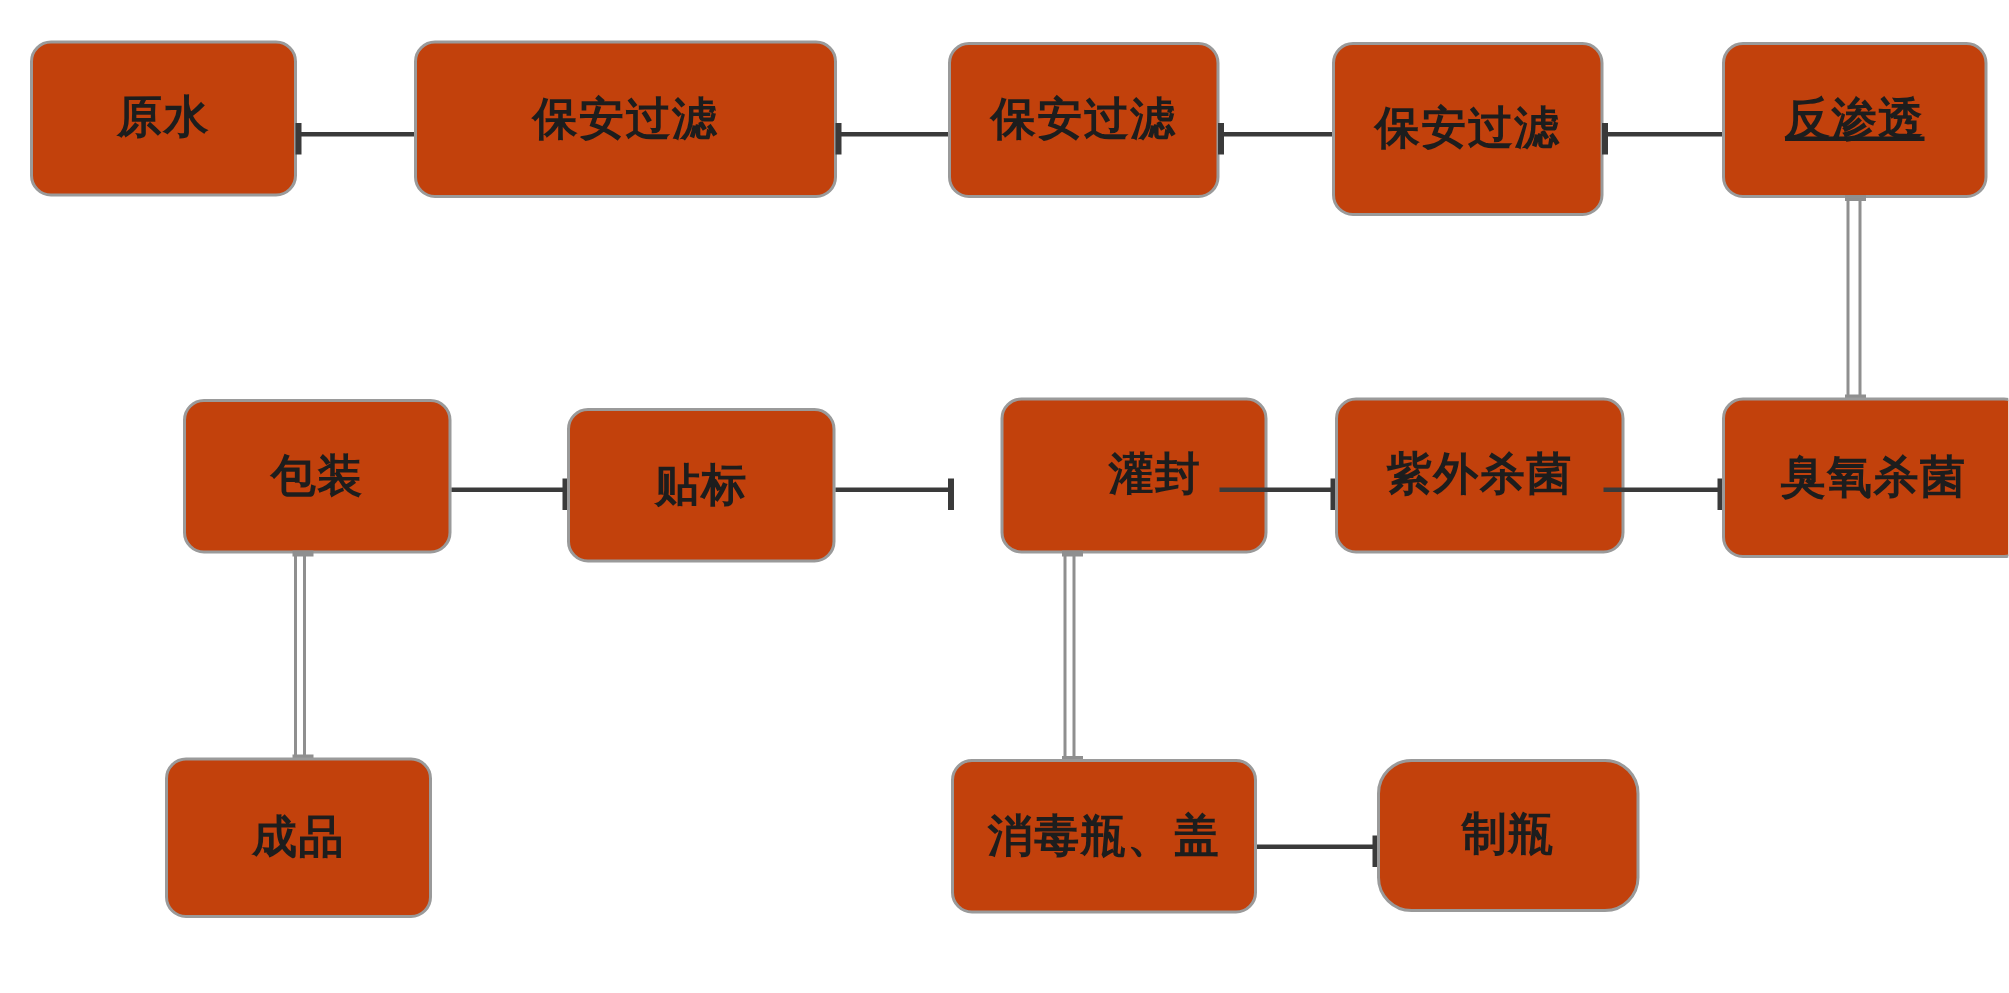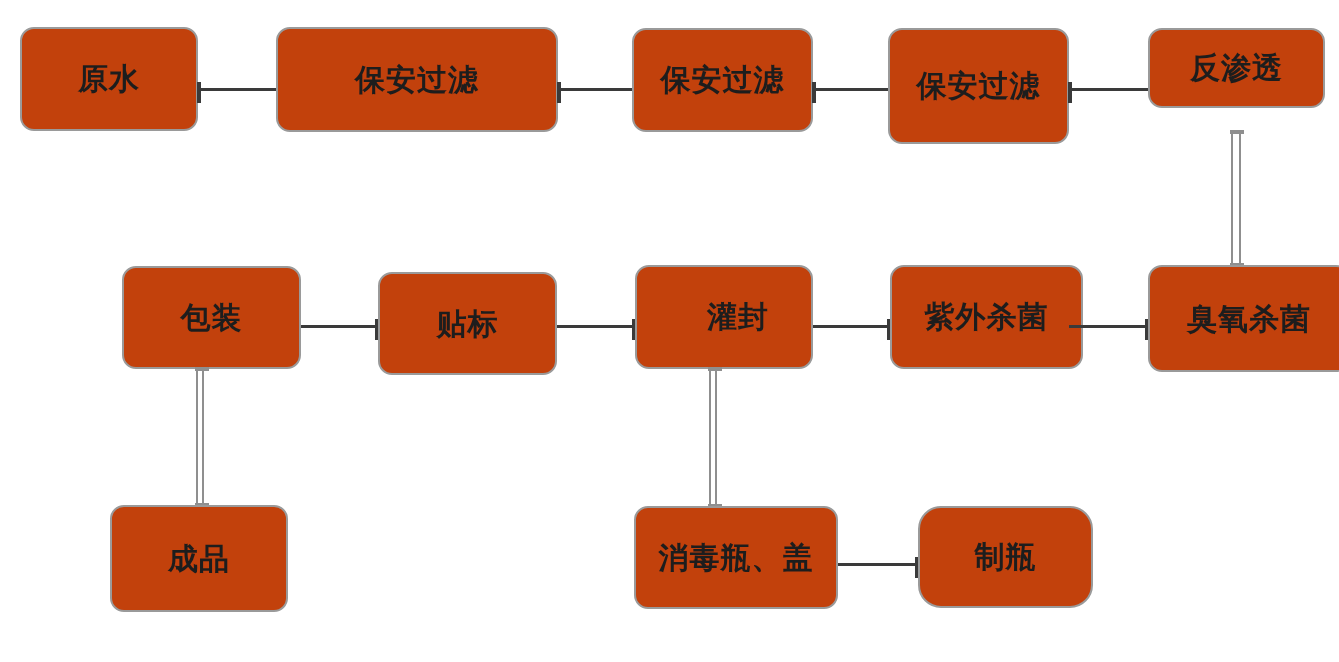--- a/index.html
+++ b/index.html
@@ -101,39 +101,39 @@
   </div>
 
   <div class="edge-h head-left" style="left:813px; top:88px; width:75px;"></div>
 
   <div class="node" style="left:888px; top:28px; width:181px; height:116px;">
     <span class="node-label">保安过滤</span>
   </div>
 
   <div class="edge-h head-left" style="left:1069px; top:88px; width:79px;"></div>
 
-  <div class="node" style="left:1148px; top:28px; width:177px; height:80px;">
+  <div class="node" style="left:1148px; top:28px; width:177px; height:104px;text-decoration:underline;">
     <span class="node-label">反渗透</span>
   </div>
 
   <div class="edge-v" style="left:1231px; top:132px; height:133px;"></div>
 
   <div class="node" style="left:122px; top:266px; width:179px; height:103px;">
     <span class="node-label">包装</span>
   </div>
 
   <div class="edge-h head-right" style="left:301px; top:325px; width:77px;"></div>
 
   <div class="node" style="left:378px; top:272px; width:179px; height:103px;">
     <span class="node-label">贴标</span>
   </div>
 
   <div class="edge-h head-right" style="left:557px; top:325px; width:78px;"></div>
 
-  <div class="node" style="left:635px; top:265px; width:178px; height:104px;padding-left:28px;">
+  <div class="node" style="left:667px; top:265px; width:178px; height:104px;padding-left:28px;">
     <span class="node-label">灌封</span>
   </div>
 
   <div class="edge-h head-right" style="left:813px; top:325px; width:77px;"></div>
 
   <div class="node" style="left:890px; top:265px; width:193px; height:104px;">
     <span class="node-label">紫外杀菌</span>
   </div>
 
   <div class="edge-h head-right" style="left:1069px; top:325px; width:79px;"></div>

